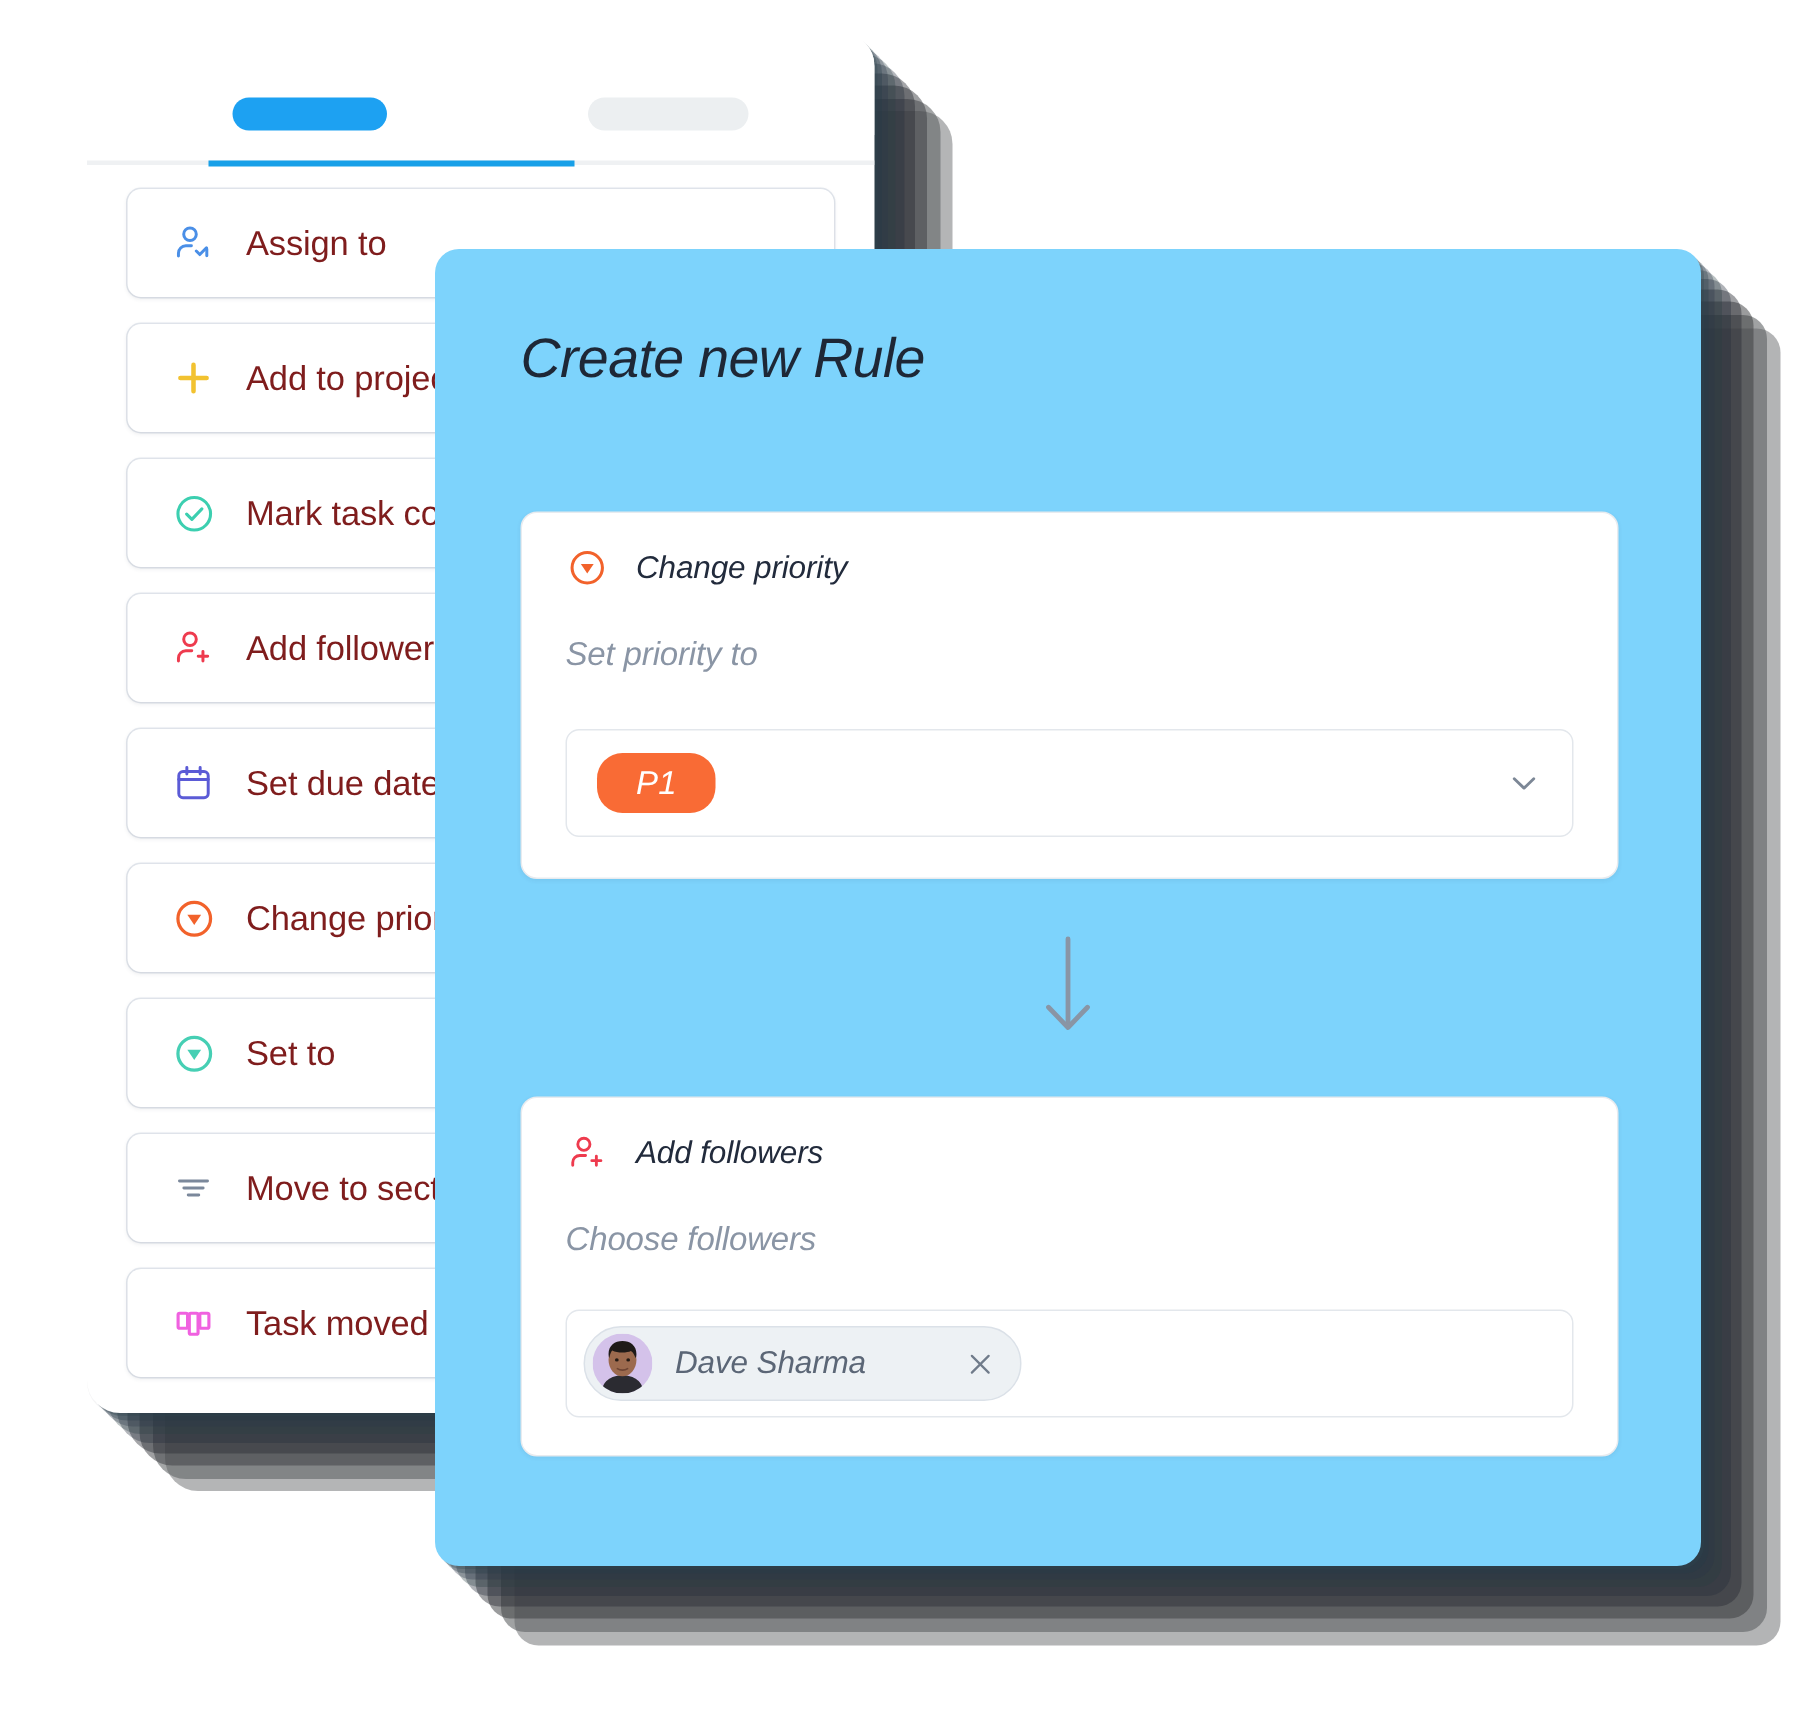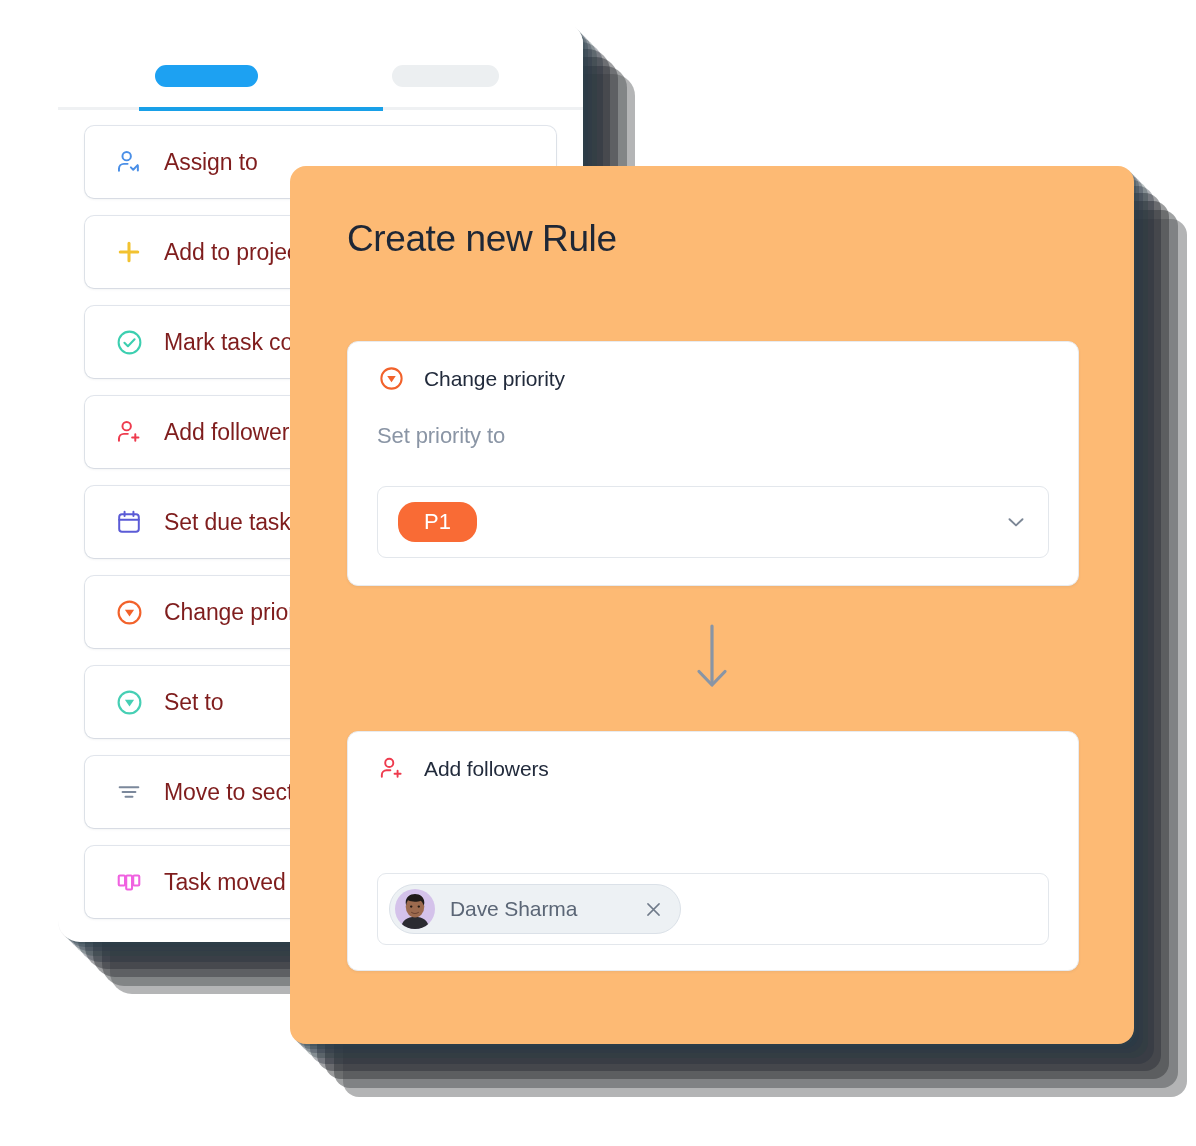--- a/index.html
+++ b/index.html
@@ -93,33 +93,34 @@
     white-space: nowrap;
   }
 
   
   #rule-dialog {
     position: absolute;
     left: 290px;
     top: 166px;
     width: 844px;
     height: 878px;
-    background: #fdba74;
+    background: #7dd3fc;
     border-radius: 16px;
     box-shadow:
       2px 2px 0 0 rgba(45,70,80,0.30),
       5px 5px 0 0 rgba(38,58,70,0.32),
       9px 9px 0 0 rgba(44,52,72,0.32),
       14px 14px 0 0 rgba(40,62,66,0.32),
       20px 20px 0 0 rgba(36,44,58,0.36),
       27px 27px 0 0 rgba(40,44,50,0.44),
       35px 35px 0 0 rgba(55,57,60,0.50),
       44px 44px 0 0 rgba(92,94,96,0.58),
       53px 53px 0 0 rgba(132,134,136,0.62);
     overflow: hidden;
+    font-style: italic;
   }
 
   #dialog-title {
     position: absolute;
     left: 347px - 290px;
     left: 57px;
     top: 52px;
     font-size: 37px;
     color: #1E2736;
     letter-spacing: -0.4px;
@@ -300,21 +301,21 @@
     </div>
 
     <div class="action-row">
       <span class="ico">
         <svg viewBox="0 0 24 24" width="28" height="28" fill="none" stroke="#5B5BD6" stroke-width="1.7" stroke-linecap="round" stroke-linejoin="round">
           <rect x="3.6" y="5.4" width="16.8" height="15" rx="2.4"></rect>
           <path d="M3.6 10h16.8"></path>
           <path d="M8.2 3.2v3.6M15.8 3.2v3.6"></path>
         </svg>
       </span>
-      <span class="txt">Set due task</span>
+      <span class="txt">Set due date</span>
     </div>
 
     <div class="action-row">
       <span class="ico">
         <svg viewBox="0 0 24 24" width="29" height="29" fill="none">
           <circle cx="12" cy="12" r="9" stroke="#F2622B" stroke-width="1.8"></circle>
           <path d="M8.2 9.8h7.6L12 15.4z" fill="#F2622B"></path>
         </svg>
       </span>
       <span class="txt">Change priority</span>
@@ -389,20 +390,21 @@
     <div class="card-head">
       <span class="ico">
         <svg viewBox="0 0 24 24" width="27" height="27" fill="none" stroke="#EE3B4E" stroke-width="1.7" stroke-linecap="round" stroke-linejoin="round">
           <circle cx="10" cy="7" r="3.6"></circle>
           <path d="M3.4 19.4v-1.6a4.2 4.2 0 0 1 4.2-4.2h3.4"></path>
           <path d="M17.4 14v5.4M14.7 16.7h5.4"></path>
         </svg>
       </span>
       <span class="label">Add followers</span>
     </div>
+    <div class="card-sublabel">Choose followers</div>
 
     <div class="followers-box">
 
       <div class="person-chip">
         <span class="avatar">
           <svg viewBox="0 0 40 40" width="40" height="40">
             <rect width="40" height="40" fill="#D4C2EA"></rect>
             <path d="M6 40c0-8 6.4-12.2 14-12.2S34 32 34 40z" fill="#2B2B31"></path>
             <ellipse cx="20" cy="17.5" rx="9.3" ry="11" fill="#9C6A4E"></ellipse>
             <path d="M10.7 13.6c0-5.6 4.2-8.6 9.3-8.6s9.3 3 9.3 8.6c0 1.6-.5 2.8-.5 2.8s-1.5-3.9-3.2-4.7c-2.6 1.3-9.1 1.5-12.4-.4-1.4 1.1-2 5.1-2 5.1s-.5-1.3-.5-2.8z" fill="#1F1A18"></path>

